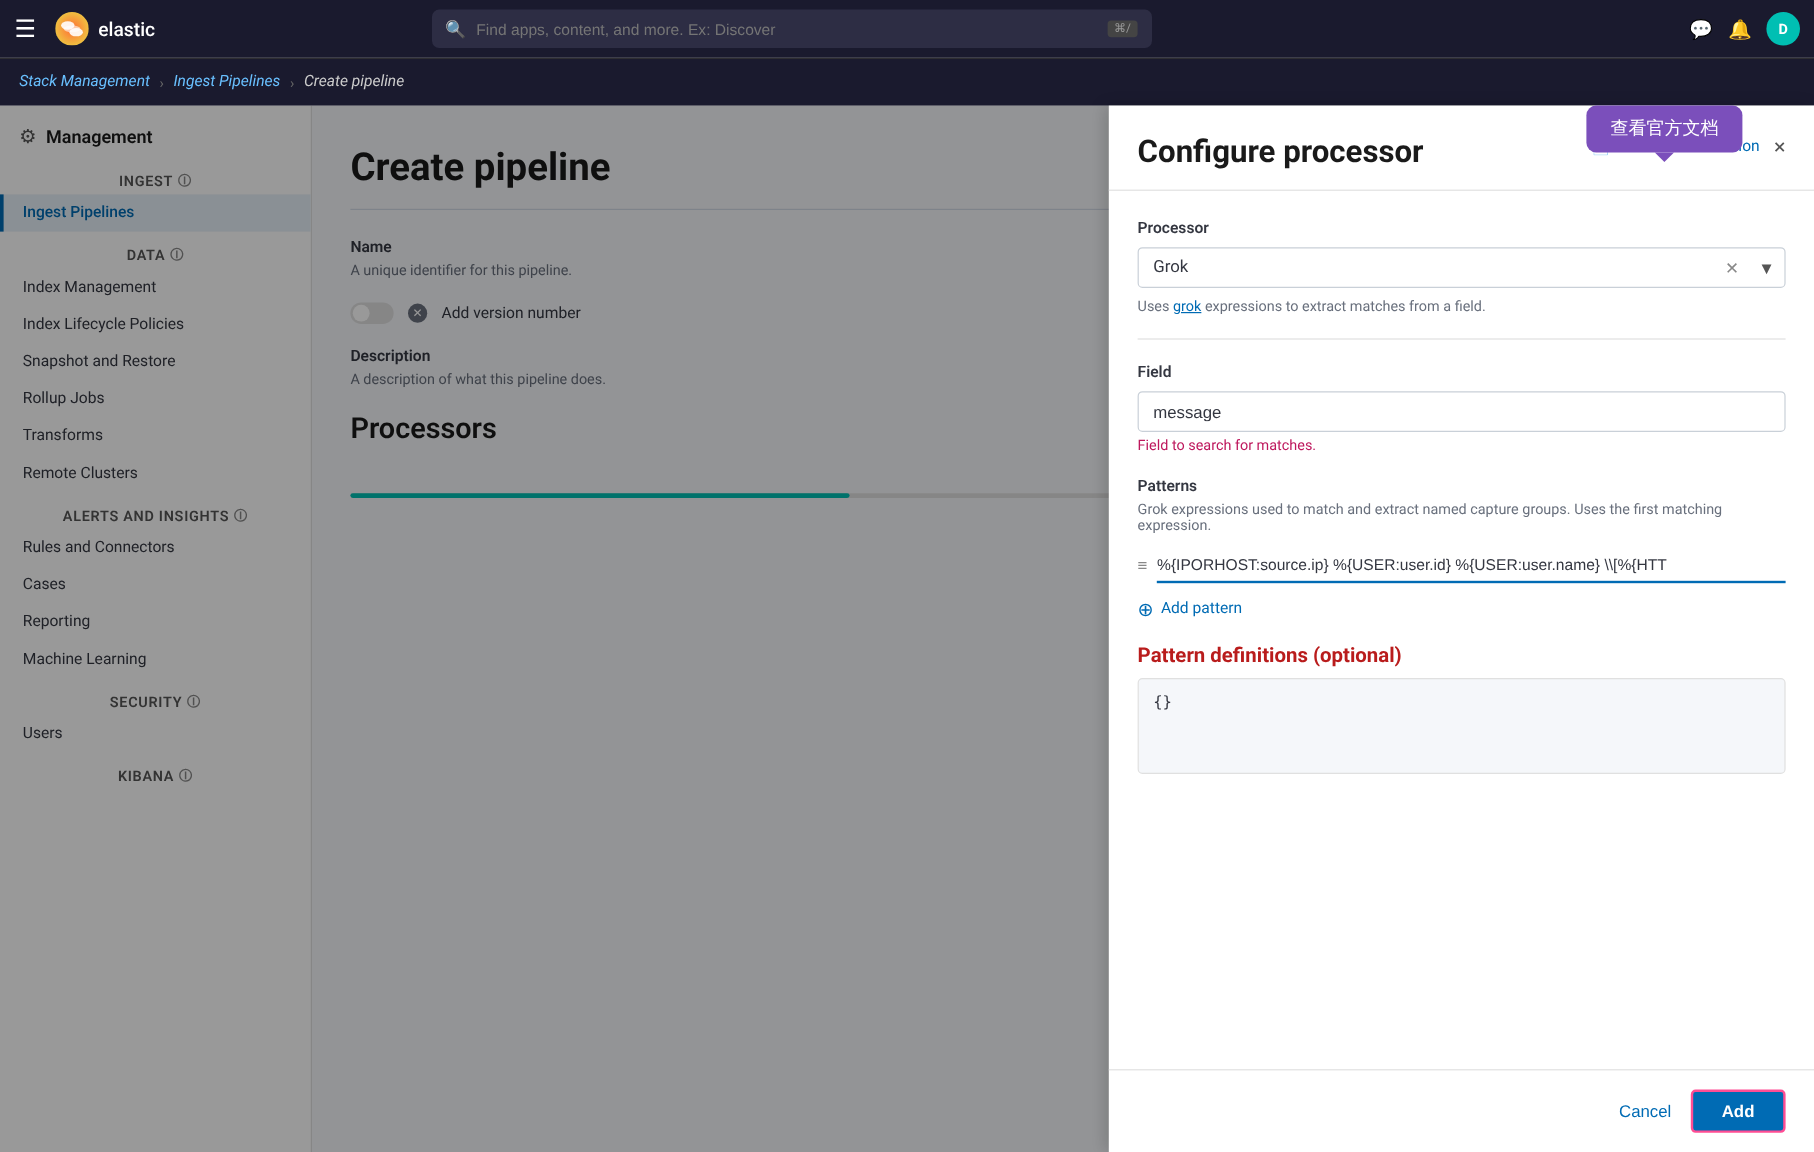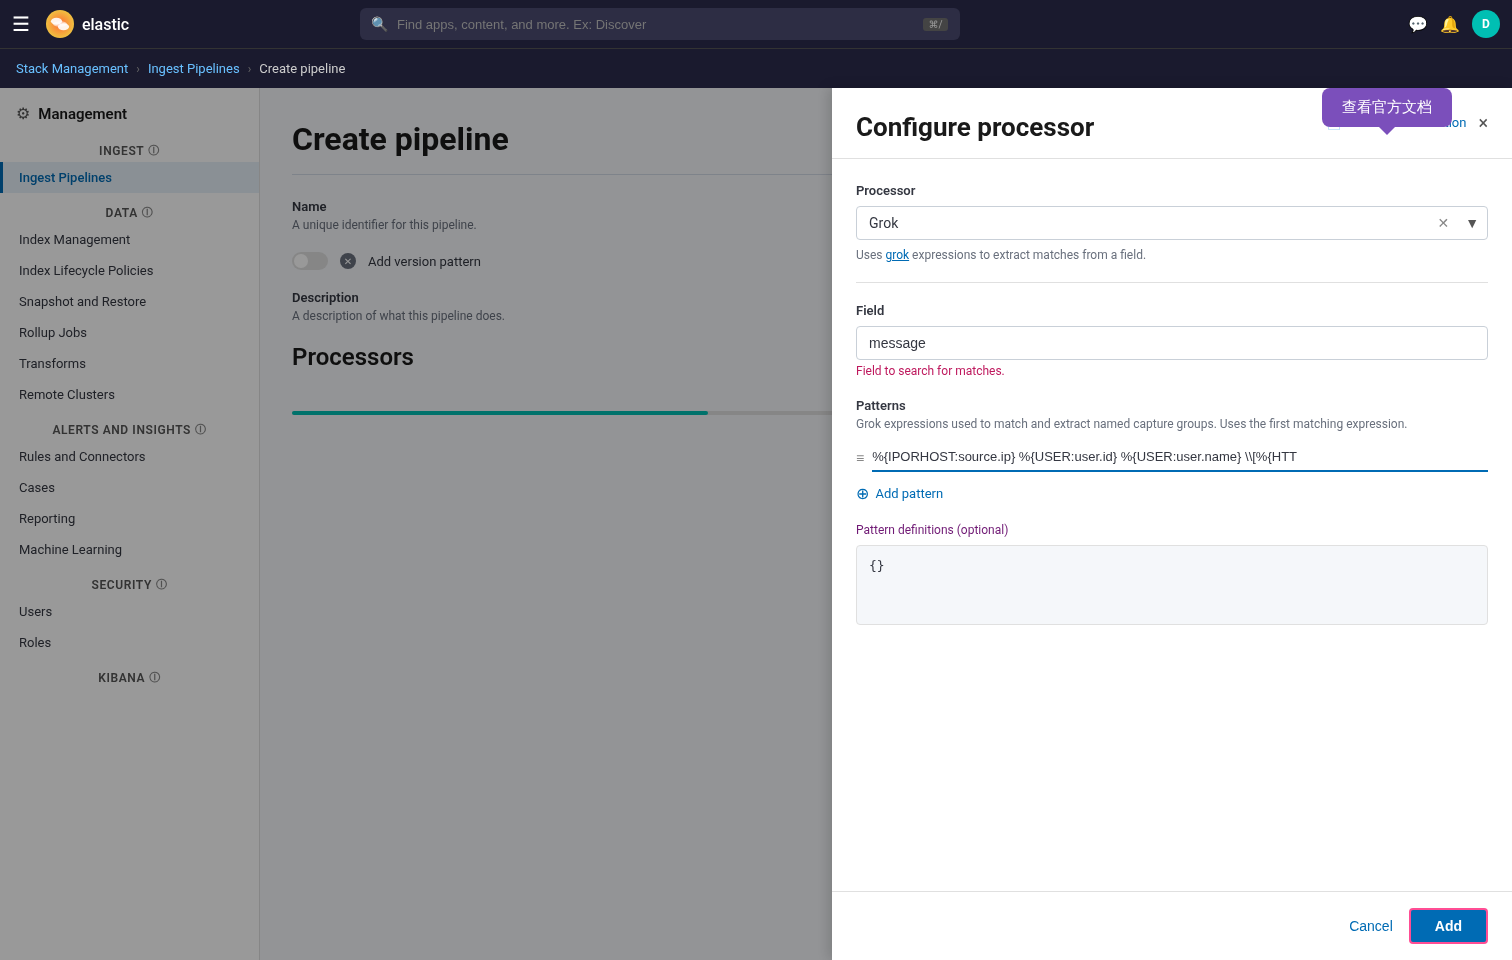--- a/index.html
+++ b/index.html
@@ -26,21 +26,21 @@
     .nav-kbd { background: #444; color: #999; font-size: 10px; padding: 1px 5px; border-radius: 3px; }
     .nav-right { display: flex; align-items: center; gap: 12px; margin-left: auto; }
     .nav-icon { color: #ccc; font-size: 16px; cursor: pointer; }
 
     
     .breadcrumb-bar {
       background: #1a1a2e; height: 40px; display: flex; align-items: center;
       padding: 0 16px; gap: 8px; position: fixed; top: 48px; left: 0; right: 0; z-index: 99;
       border-top: 1px solid #333;
     }
-    .breadcrumb-item { color: #69c0ff; font-size: 13px; cursor: pointer; }
+    .breadcrumb-item { color: #69c0ff; font-size: 13px; cursor: pointer; font-style: italic; }
     .breadcrumb-item.active { color: #ccc; cursor: default; }
     .breadcrumb-sep { color: #666; font-size: 12px; }
 
     
     .layout { display: flex; margin-top: 88px; height: calc(100vh - 88px); }
 
     
     .sidebar {
       width: 260px; background: white; border-right: 1px solid #e0e0e0;
       overflow-y: auto; flex-shrink: 0;
@@ -78,21 +78,21 @@
     .toggle-label { font-size: 13px; color: #343741; }
 
     .section-title { font-size: 24px; font-weight: 600; color: #1a1a1a; margin-bottom: 8px; }
 
     
     .overlay {
       position: fixed; top: 88px; left: 0; right: 0; bottom: 0;
       background: rgba(0,0,0,0.4); z-index: 200; display: flex;
     }
     .side-panel {
-      position: absolute; right: 0; top: 0; bottom: 0; width: 680px;
+      position: absolute; right: 0; top: 0; bottom: 0; width: 588px;
       background: white; display: flex; flex-direction: column;
       box-shadow: -4px 0 12px rgba(0,0,0,0.15);
     }
     .panel-header {
       display: flex; align-items: flex-start; justify-content: space-between;
       padding: 24px 24px 0; border-bottom: 1px solid #e0e0e0; padding-bottom: 16px;
     }
     .panel-title { font-size: 26px; font-weight: 700; color: #1a1a1a; }
     .panel-header-right { display: flex; align-items: center; gap: 12px; }
     .panel-doc-link { display: flex; align-items: center; gap: 6px; color: #006bb4; font-size: 13px; cursor: pointer; text-decoration: none; }
@@ -127,21 +127,21 @@
       display: flex; align-items: center; gap: 8px; margin-bottom: 12px;
     }
     .drag-handle { color: #888; cursor: grab; font-size: 14px; }
     .pattern-input {
       flex: 1; border: none; border-bottom: 2px solid #006bb4;
       padding: 6px 0; font-size: 13px; font-family: Liberation Sans, sans-serif; outline: none; color: #343741;
     }
     .add-pattern { display: flex; align-items: center; gap: 6px; color: #006bb4; cursor: pointer; font-size: 13px; margin-bottom: 20px; }
     .add-pattern-icon { font-size: 16px; }
 
-    .pattern-defs-label { font-size: 12px; font-weight: 400; color: #701a75; margin-bottom: 8px; }
+    .pattern-defs-label { font-size: 17px; font-weight: 700; color: #b91c1c; margin-bottom: 8px; }
     .code-editor {
       background: #f5f7fa; border: 1px solid #e0e0e0; border-radius: 4px;
       padding: 12px; font-family: monospace; font-size: 13px; color: #343741;
       min-height: 80px;
     }
 
     .panel-footer {
       padding: 16px 24px; border-top: 1px solid #e0e0e0;
       display: flex; align-items: center; justify-content: flex-end; gap: 0;
     }
@@ -273,23 +273,20 @@
       <span>Machine Learning</span>
     </div>
 
     <div class="sidebar-group-label">
       <span>Security</span>
       <span class="info-icon">ⓘ</span>
     </div>
     <div class="sidebar-item">
       <span>Users</span>
     </div>
-    <div class="sidebar-item">
-      <span>Roles</span>
-    </div>
 
     <div class="sidebar-group-label">
       <span>Kibana</span>
       <span class="info-icon">ⓘ</span>
     </div>
   </aside>
 
   <main class="main-content">
     <h1 class="main-title">Create pipeline</h1>
     <hr class="main-divider">
@@ -297,21 +294,21 @@
     <div class="form-row">
       <div class="form-label">Name</div>
       <div class="form-hint">A unique identifier for this pipeline.</div>
     </div>
 
     <div class="toggle-row">
       <div class="toggle">
         <div class="toggle-inner"></div>
       </div>
       <div class="close-circle">✕</div>
-      <span class="toggle-label">Add version pattern</span>
+      <span class="toggle-label">Add version number</span>
     </div>
 
     <div class="form-row">
       <div class="form-label">Description</div>
       <div class="form-hint">A description of what this pipeline does.</div>
     </div>
 
     <div class="processors-section">
       <h2 class="section-title">Processors</h2>
       <div class="progress-container">

